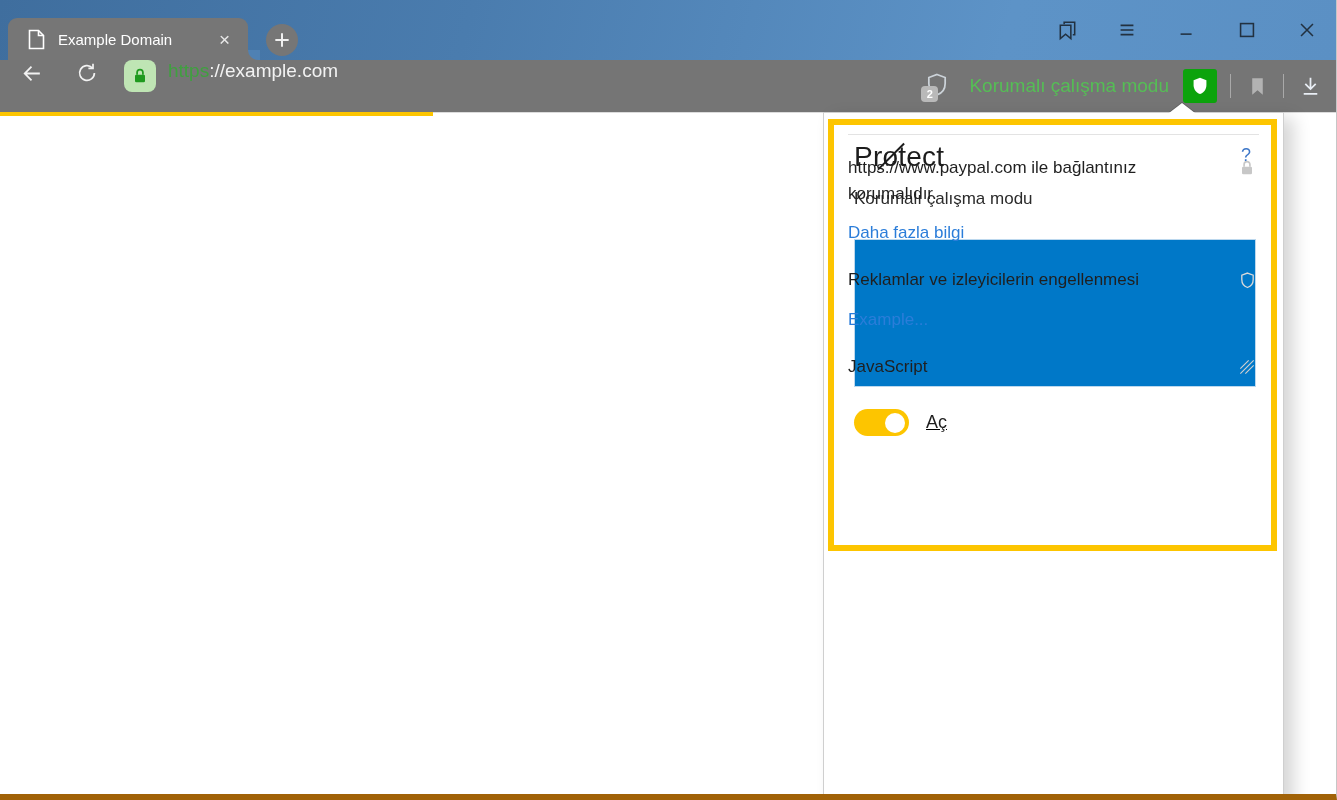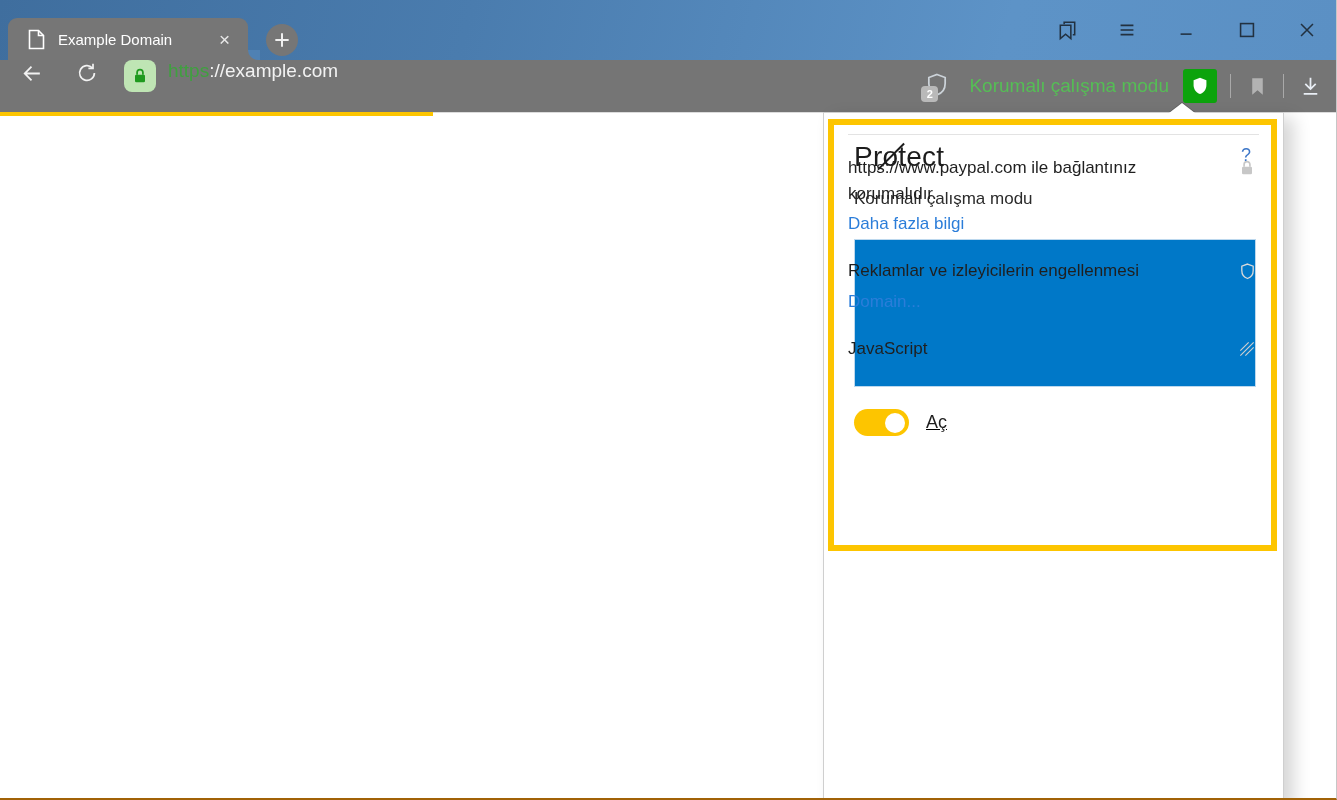--- a/index.html
+++ b/index.html
@@ -3,21 +3,21 @@
 <meta charset="utf-8">
 <style>
   * { margin:0; padding:0; box-sizing:border-box; }
   html,body { background:#dfe3e8; }
   body { font-family:"Liberation Sans","DejaVu Sans",sans-serif; }
 
   .window{
     position:relative; width:1337px; height:800px; overflow:hidden;
     background:#ffffff;
     border-right:1px solid #c6c6c6;
-    border-bottom:2px solid #a16207;
+    border-bottom:6px solid #a16207;
   }
 
   
   .titlebar{
     position:absolute; left:0; top:0; width:1337px; height:60px;
     background:linear-gradient(105deg,#3f6e9e 0%,#4a7cae 35%,#5d93c7 75%,#5b90c4 100%);
   }
   .tab{
     position:absolute; left:8px; top:18px; width:240px; height:42px;
     background:#767676; border-radius:9px 9px 0 0;
@@ -107,21 +107,21 @@
     position:relative; width:55px; height:27px; border-radius:14px; background:#fdc500; cursor:pointer; flex:none;
   }
   .toggle .knob{ position:absolute; right:4px; top:3.5px; width:20px; height:20px; border-radius:50%; background:#fff;}
   .toggle-label{ font-size:18px; color:#1f1f1f; margin-left:17px;}
 
   .divider{ border:none; border-top:1px solid #e3e3e3; margin:21px 24px 0 24px;}
 
   .section{ padding:0 24px; margin-top:20px; position:relative;}
   .section + .section{ margin-top:24px;}
   .section-text{ font-size:17px; color:#1f1f1f; line-height:1.5; width:360px;}
-  .section-link{ display:inline-block; margin-top:8px; font-size:17px; color:#2b7dd9; text-decoration:none; cursor:pointer;}
+  .section-link{ display:inline-block; margin-top:17px; font-size:17px; color:#2b7dd9; text-decoration:none; cursor:pointer;}
   .section-icon{ position:absolute; right:26px; top:2px; width:20px; height:22px;}
 
   svg{ display:block; }
 </style>
 </head>
 <body>
 
 <div class="window">
 
   <div class="titlebar">
@@ -254,21 +254,21 @@
       <span class="section-icon">
         <svg viewBox="0 0 24 24" width="20" height="22">
           <rect x="6" y="10.5" width="12" height="9" rx="1.6" fill="#c7c7c7"></rect>
           <path d="M8.5 10.5V7.8a3.5 3.5 0 0 1 7 0v2.7" fill="none" stroke="#c7c7c7" stroke-width="2"></path>
         </svg>
       </span>
     </div>
 
     <div class="section">
       <div class="section-text">Reklamlar ve izleyicilerin engellenmesi</div>
-      <a class="section-link">Domain...</a>
+      <a class="section-link">Example...</a>
       <span class="section-icon">
         <svg viewBox="0 0 24 24" width="21" height="23">
           <path d="M12 3.5l6.5 2.4v4.9c0 4.4-2.7 7.9-6.5 9.2-3.8-1.3-6.5-4.8-6.5-9.2V5.9z" fill="none" stroke="#dadada" stroke-width="1.5"></path>
         </svg>
       </span>
     </div>
 
     <div class="section">
       <div class="section-text">JavaScript</div>
       <span class="section-icon">

